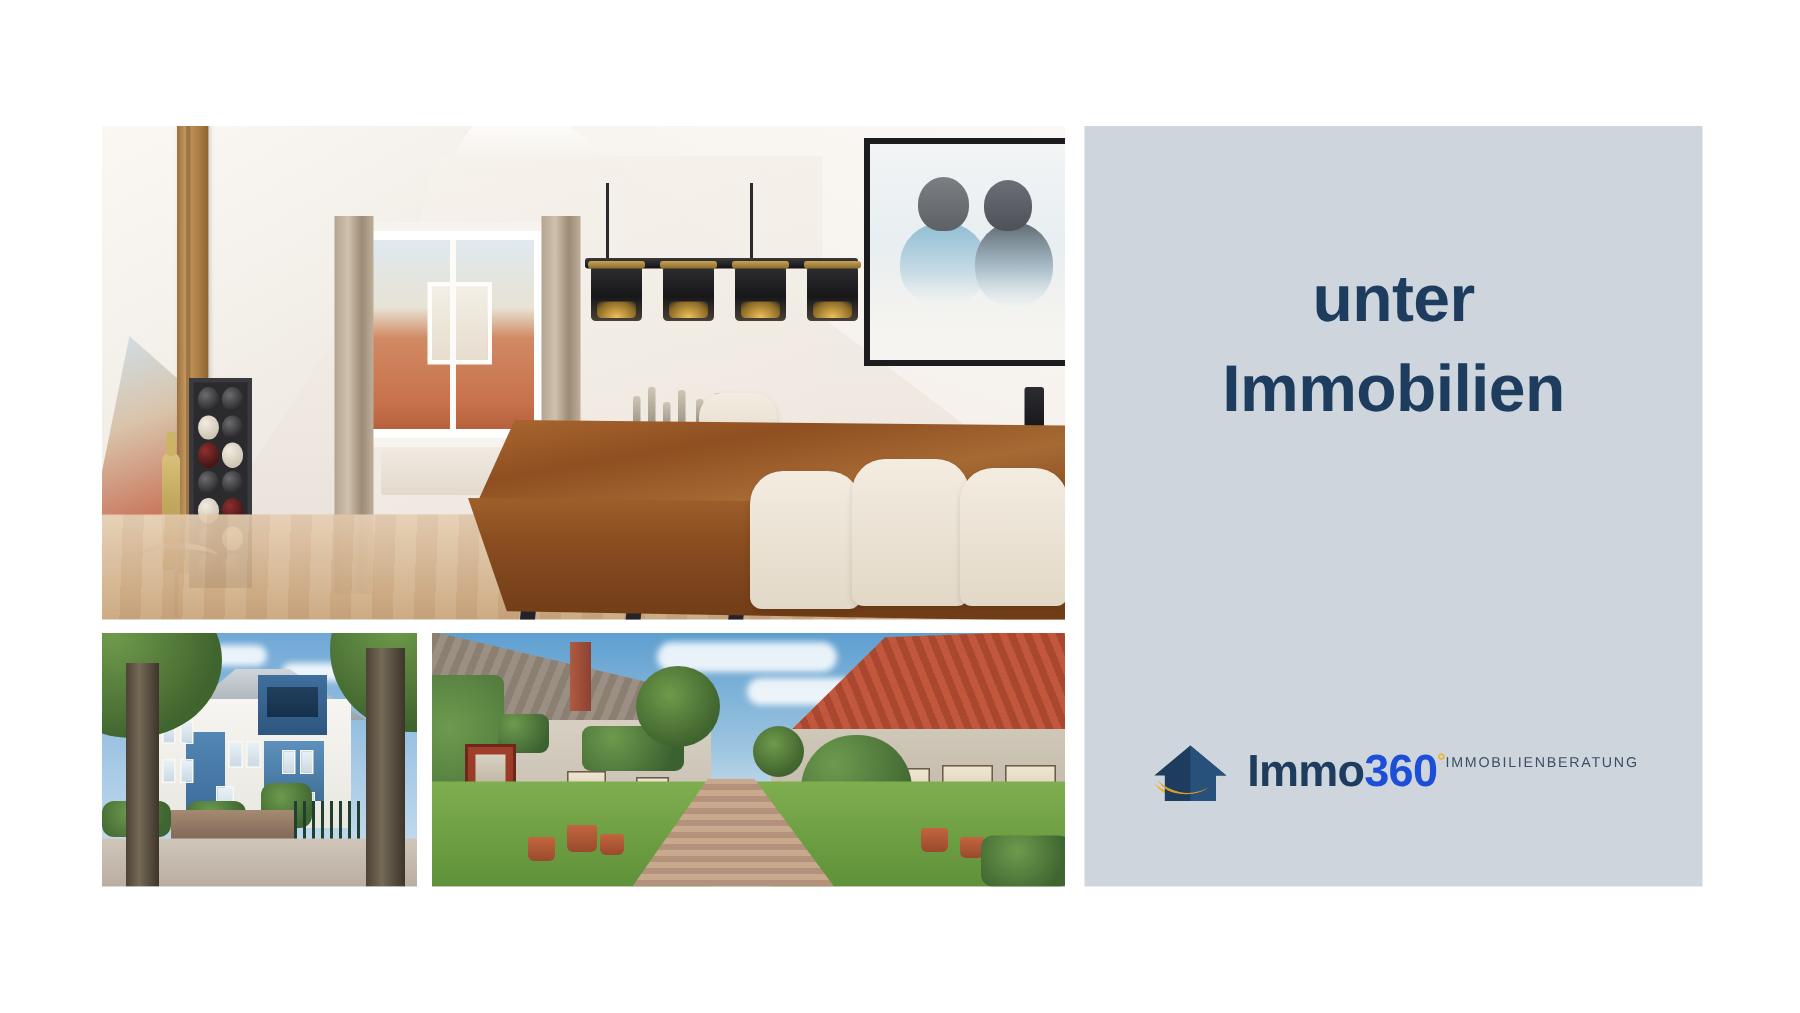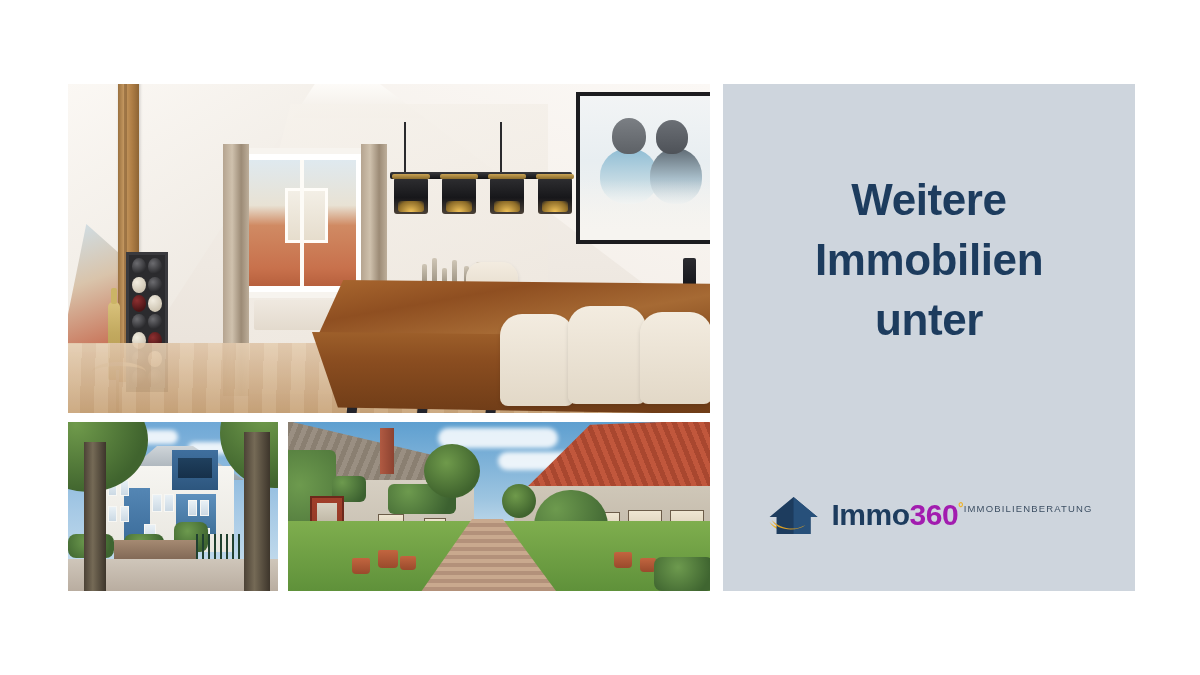--- a/index.html
+++ b/index.html
@@ -457,21 +457,21 @@
     font-family: "Liberation Sans", sans-serif;
     font-weight: bold;
     font-size: 30px;
     color: #1d3c5e;
     letter-spacing: -0.5px;
   }
   .logo-360 {
     font-family: "Liberation Sans", sans-serif;
     font-weight: bold;
     font-size: 30px;
-    color: #a21caf;
+    color: #1d4ed8;
     letter-spacing: -0.5px;
   }
   .logo-deg {
     font-family: "Liberation Sans", sans-serif;
     font-weight: bold;
     font-size: 14px;
     color: #f0b429;
     position: relative;
     top: -12px;
   }
@@ -645,23 +645,22 @@
     <div class="pot" style="left:112px;top:134px;width:16px;height:14px"></div>
     <div class="pot" style="left:64px;top:136px;width:18px;height:16px"></div>
     <div class="pot" style="right:78px;top:130px;width:18px;height:16px"></div>
     <div class="pot" style="right:54px;top:136px;width:16px;height:14px"></div>
     <div class="hedge" style="right:-4px;bottom:0;width:60px;height:34px"></div>
   </div>
 
   <div id="info-panel">
 
     <div id="headline">
-      <span class="hl-line">Weitere</span>
+      <span class="hl-line">unter</span>
       <span class="hl-line">Immobilien</span>
-      <span class="hl-line">unter</span>
     </div>
 
 
     <div id="brand-logo">
       <div class="logo-mark">
         <svg viewBox="0 0 56 46" width="56" height="46" aria-hidden="true">
           <path d="M4 30 C10 40, 26 44, 40 36 C46 32, 50 27, 52 22 C49 30, 42 36, 33 38 C21 40, 10 36, 4 30 Z" fill="#f0b429"></path>
           <path d="M28 5 L52 25 L45 25 L45 42 L11 42 L11 25 L4 25 Z" fill="#1d3c5e"></path>
           <path d="M28 5 L52 25 L45 25 L45 42 L28 42 Z" fill="#27507a"></path>
           <path d="M6 28 C14 36, 28 40, 40 33 C34 38, 22 39, 13 35 C10 33, 8 31, 6 28 Z" fill="#e3a323" opacity="0.95"></path>

